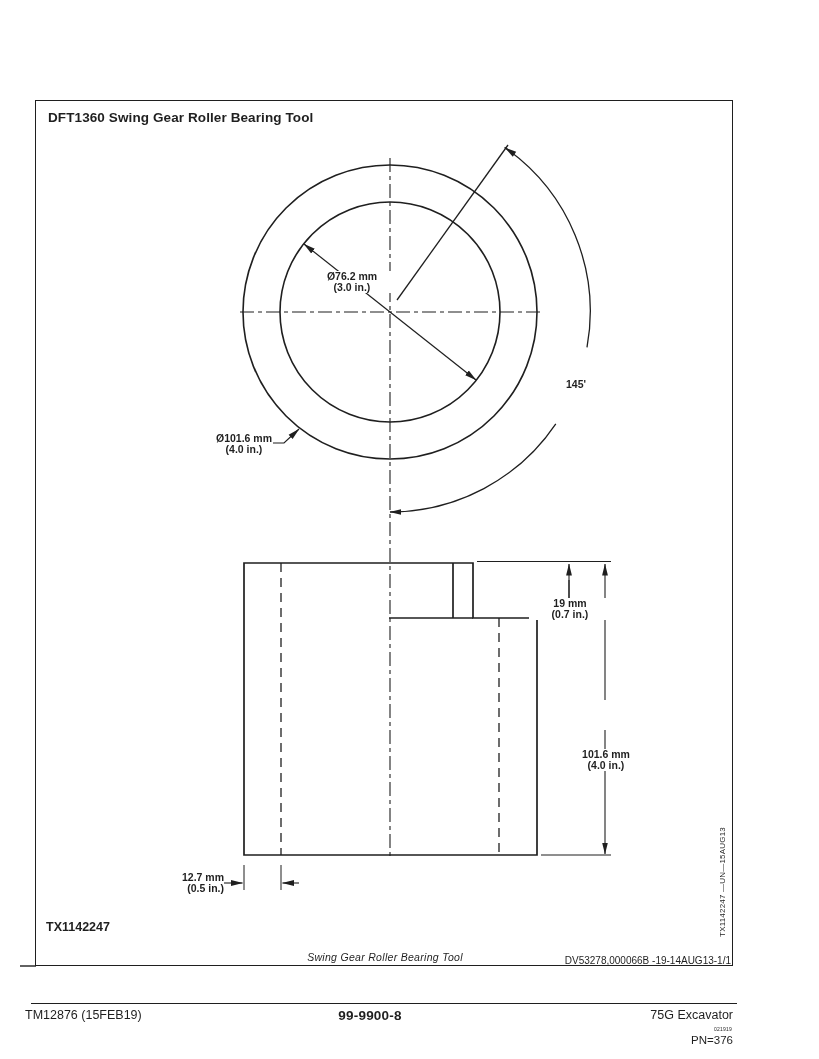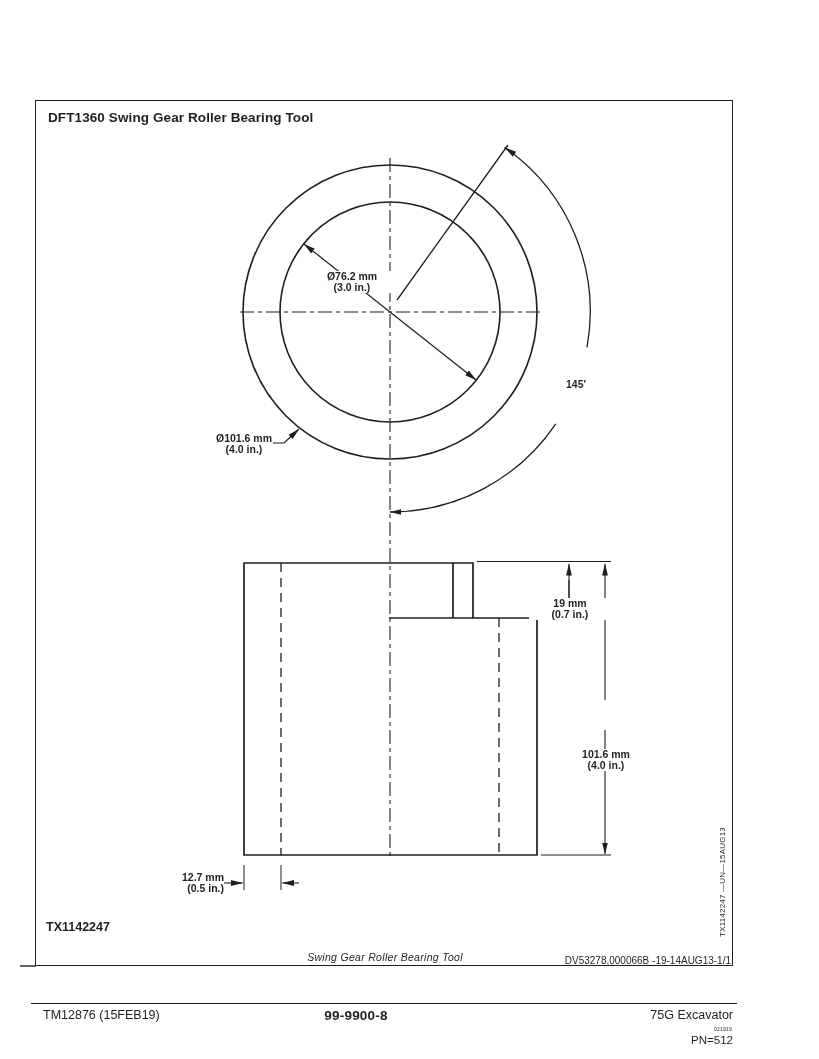--- a/index.html
+++ b/index.html
@@ -27,22 +27,22 @@
   .dim div{white-space:nowrap;}
   .figure-id{left:46px;top:920px;font-weight:bold;font-size:12.5px;}
   .caption{left:200px;top:939px;width:370px;text-align:center;font-style:italic;font-size:10.5px;letter-spacing:.3px;margin-top:12px;}
   .doc-code{left:480px;top:955px;width:251px;text-align:right;font-size:10px;}
   .side-credit{
     left:668px;top:877px;width:110px;height:10px;font-size:8px;text-align:center;
     transform:rotate(-90deg);transform-origin:50% 50%;white-space:nowrap;letter-spacing:.2px;
   }
   
   .footer-rule{left:31px;top:1003px;width:706px;border-top:1.5px solid #1f1f1f;height:0;}
-  .footer-left{left:43px;top:1008px;font-size:12.5px;}
-  .footer-center{left:286px;top:1008px;width:140px;text-align:center;font-weight:bold;font-size:13.5px;letter-spacing:.2px;}
+  .footer-left{left:25px;top:1008px;font-size:12.5px;}
+  .footer-center{left:300px;top:1008px;width:140px;text-align:center;font-weight:bold;font-size:13.5px;letter-spacing:.2px;}
   .footer-right{left:600px;top:1008px;width:133px;text-align:right;font-size:12.5px;}
   .footer-tiny{left:600px;top:1026px;width:132px;text-align:right;font-size:5px;letter-spacing:.2px;}
   .footer-pn{left:600px;top:1034px;width:133px;text-align:right;font-size:11.5px;}
 </style>
 </head>
 <body>
 
 <div class="page">
 
 
@@ -126,15 +126,15 @@
   <div class="abs figure-id">TX1142247</div>
   <div class="abs caption">Swing Gear Roller Bearing Tool</div>
   <div class="abs side-credit">TX1142247 —UN—15AUG13</div>
   <div class="abs doc-code">DV53278,000066B -19-14AUG13-1/1</div>
 
   <div class="abs footer-rule"></div>
   <div class="abs footer-left">TM12876 (15FEB19)</div>
   <div class="abs footer-center">99-9900-8</div>
   <div class="abs footer-right">75G Excavator</div>
   <div class="abs footer-tiny">021919</div>
-  <div class="abs footer-pn">PN=512</div>
+  <div class="abs footer-pn">PN=376</div>
 
 </div>
 
 </body></html>

